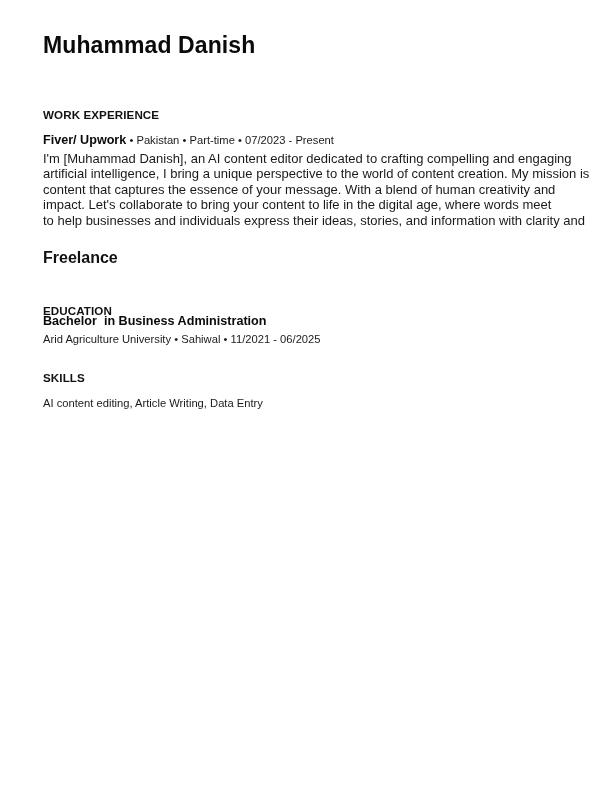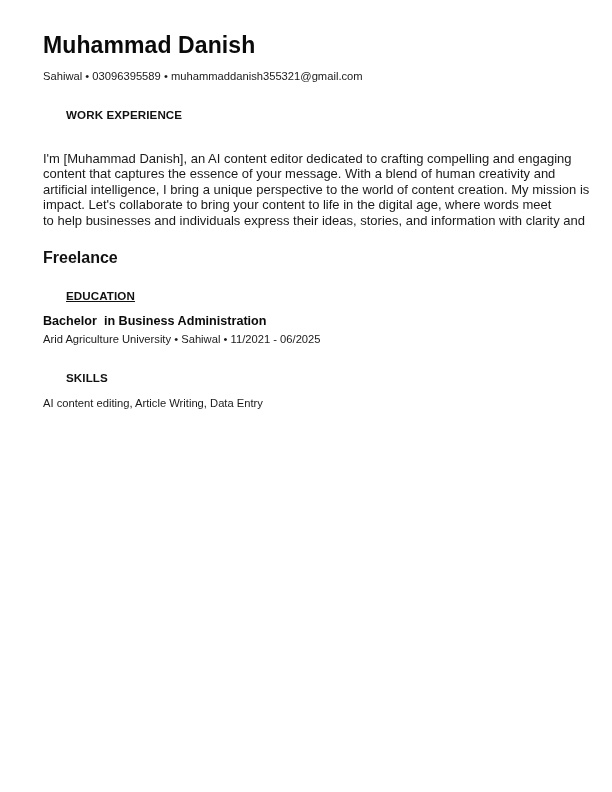--- a/index.html
+++ b/index.html
@@ -33,21 +33,20 @@
     .contact {
       top: 70px;
       font-size: 11.2px;
       color: #1a1a1a;
     }
     .section-title {
       font-size: 11.6px;
       font-weight: 700;
       color: #111111;
       letter-spacing: 0.1px;
-      margin-left: 23px;
     }
     .job-line {
       top: 133px;
       font-size: 11.2px;
       color: #1a1a1a;
     }
     .job-line .job-title {
       font-size: 12.6px;
       font-weight: 700;
       color: #0a0a0a;
@@ -88,38 +87,38 @@
       color: #1a1a1a;
     }
   </style>
 </head>
 <body>
 
 <div class="page">
 
   <div class="abs name">Muhammad Danish</div>
 
-  <div class="abs contact">
-    <span>Sahiwal</span><span> • </span><span>03096395589</span><span> • </span><span>muhammaddanish355321@gmail.com</span>
-  </div>
 
   <div class="abs section-title" style="top:108px;">WORK EXPERIENCE</div>
 
+  <div class="abs job-line">
+    <span class="job-title">Fiver/ Upwork</span><span> • </span><span>Pakistan</span><span> • </span><span>Part-time</span><span> • </span><span>07/2023 - Present</span>
+  </div>
 
   <div class="summary">
     <span class="ln">I'm [Muhammad Danish], an AI content editor dedicated to crafting compelling and engaging</span>
+    <span class="ln">artificial intelligence, I bring a unique perspective to the world of content creation. My mission is</span>
     <span class="ln">content that captures the essence of your message. With a blend of human creativity and</span>
-    <span class="ln">artificial intelligence, I bring a unique perspective to the world of content creation. My mission is</span>
     <span class="ln">impact. Let's collaborate to bring your content to life in the digital age, where words meet</span>
     <span class="ln">to help businesses and individuals express their ideas, stories, and information with clarity and</span>
   </div>
 
   <div class="abs tag">Freelance</div>
 
-  <div class="abs section-title" style="top:289px;text-decoration:underline;">EDUCATION</div>
+  <div class="abs section-title" style="top:304px;">EDUCATION</div>
 
   <div class="abs degree">Bachelor  in Business Administration</div>
 
   <div class="abs school">
     <span>Arid Agriculture University</span><span> • </span><span>Sahiwal</span><span> • </span><span>11/2021 - 06/2025</span>
   </div>
 
   <div class="abs section-title" style="top:371px;">SKILLS</div>
 
   <div class="abs skills-text">AI content editing, Article Writing, Data Entry</div>

